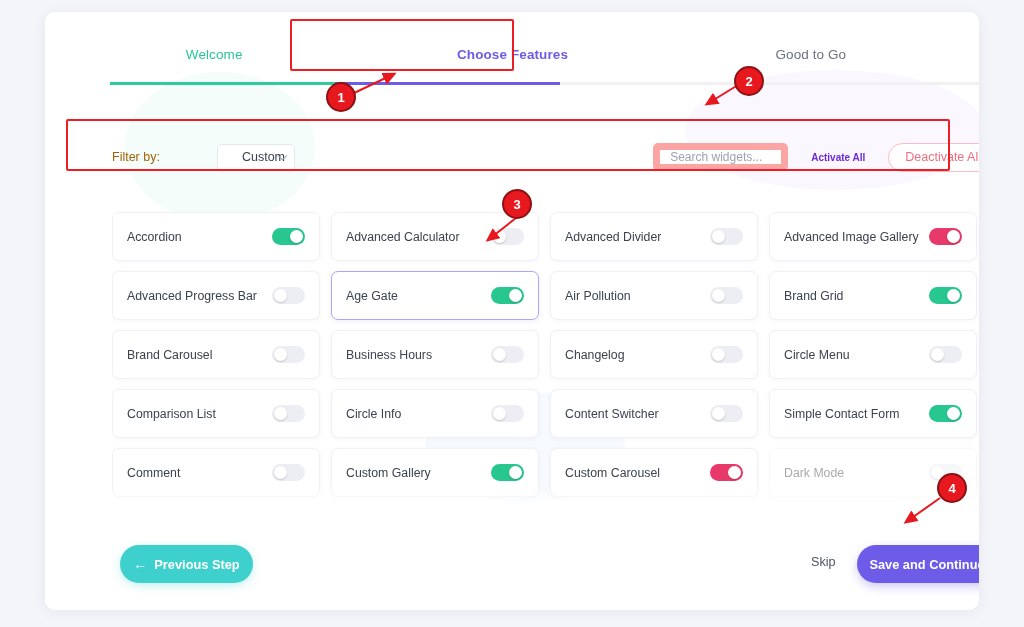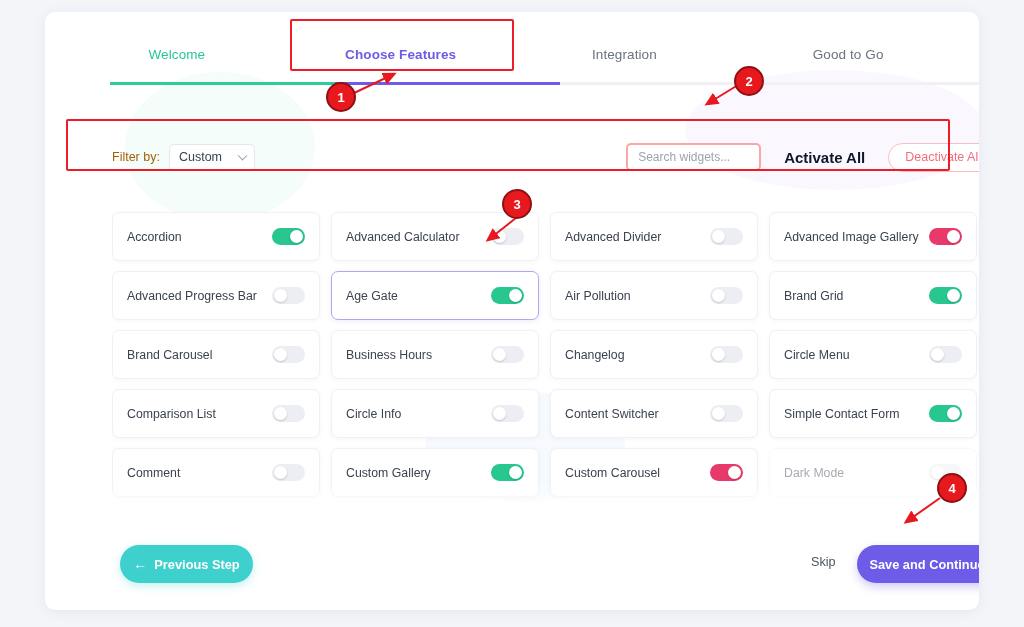--- a/index.html
+++ b/index.html
@@ -68,59 +68,60 @@
   
   .filter-bar {
     position: absolute; left: 67px; top: 122px;
     width: 886px; height: 46px;
     display: flex; align-items: center;
   }
   .filter-left { display: flex; align-items: center; gap: 9px; }
   .filter-label { font-size: 12.5px; color: #a16207; }
   .select-wrap {
     position: relative;
-    width: 86px; height: 27px;
+    width: 78px; height: 27px;
     border: 1px solid #e6e7ee;
     border-radius: 5px;
     background: #fff;
     display: flex; align-items: center;
-    padding: 0 9px;
-    cursor: pointer;
+    padding: 0 24px;
+    cursor: pointer;
+    margin-left: 48px;
   }
   .select-value { font-size: 12.5px; color: #384250; }
   .chev {
     position: absolute; right: 8px; top: 50%;
     width: 7px; height: 7px;
     border-right: 1.4px solid #9aa0b0;
     border-bottom: 1.4px solid #9aa0b0;
     transform: translateY(-70%) rotate(45deg);
   }
 
   .filter-right {
     margin-left: auto;
     display: flex; align-items: center; gap: 11px;
   }
   .search-input {
     width: 135px; height: 28px;
-    border: 2px solid #fca5a5;
+    border: 7px solid #fca5a5;
     border-radius: 5px;
     background: #fff;
     padding: 0 10px;
     font-size: 12px;
     color: #374151;
     font-family: "Liberation Sans", sans-serif;
     outline: none;
   }
   .search-input::placeholder { color: #9ca3af; }
 
   .btn-plain {
     height: 28px;
     padding: 0 12px;
-    font-size: 15px; font-weight: 600;
-    color: #0f172a;
+    font-size: 10px; font-weight: 600;
+    color: #6d28d9;
     background: transparent;
     border: none;
     cursor: pointer;
     font-family: "Liberation Sans", sans-serif;
   }
   .btn-deactivate {
     height: 29px;
     padding: 0 16px;
     font-size: 12.5px;
     color: #f26d7d;
@@ -273,23 +274,20 @@
     <div class="blob blob-a"></div>
     <div class="blob blob-b"></div>
     <div class="blob blob-c"></div>
 
     <div class="tabs">
       <div class="tab done">
           <span>Welcome</span>
         </div>
       <div class="tab active">
           <span>Choose Features</span>
-        </div>
-      <div class="tab">
-          <span>Integration</span>
         </div>
       <div class="tab">
           <span>Good to Go</span>
         </div>
     </div>
 
     <div class="progress-track">
       <div class="progress-done"></div>
       <div class="progress-active"></div>
     </div>

